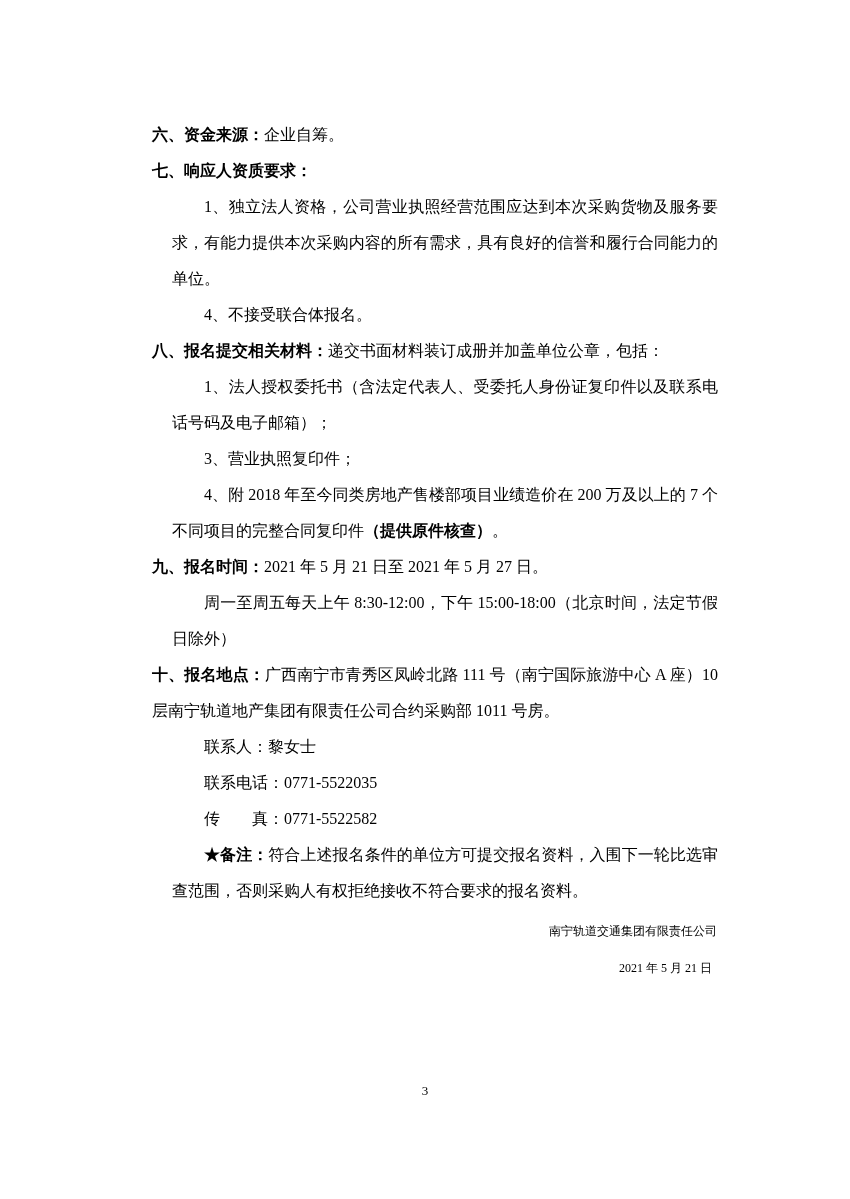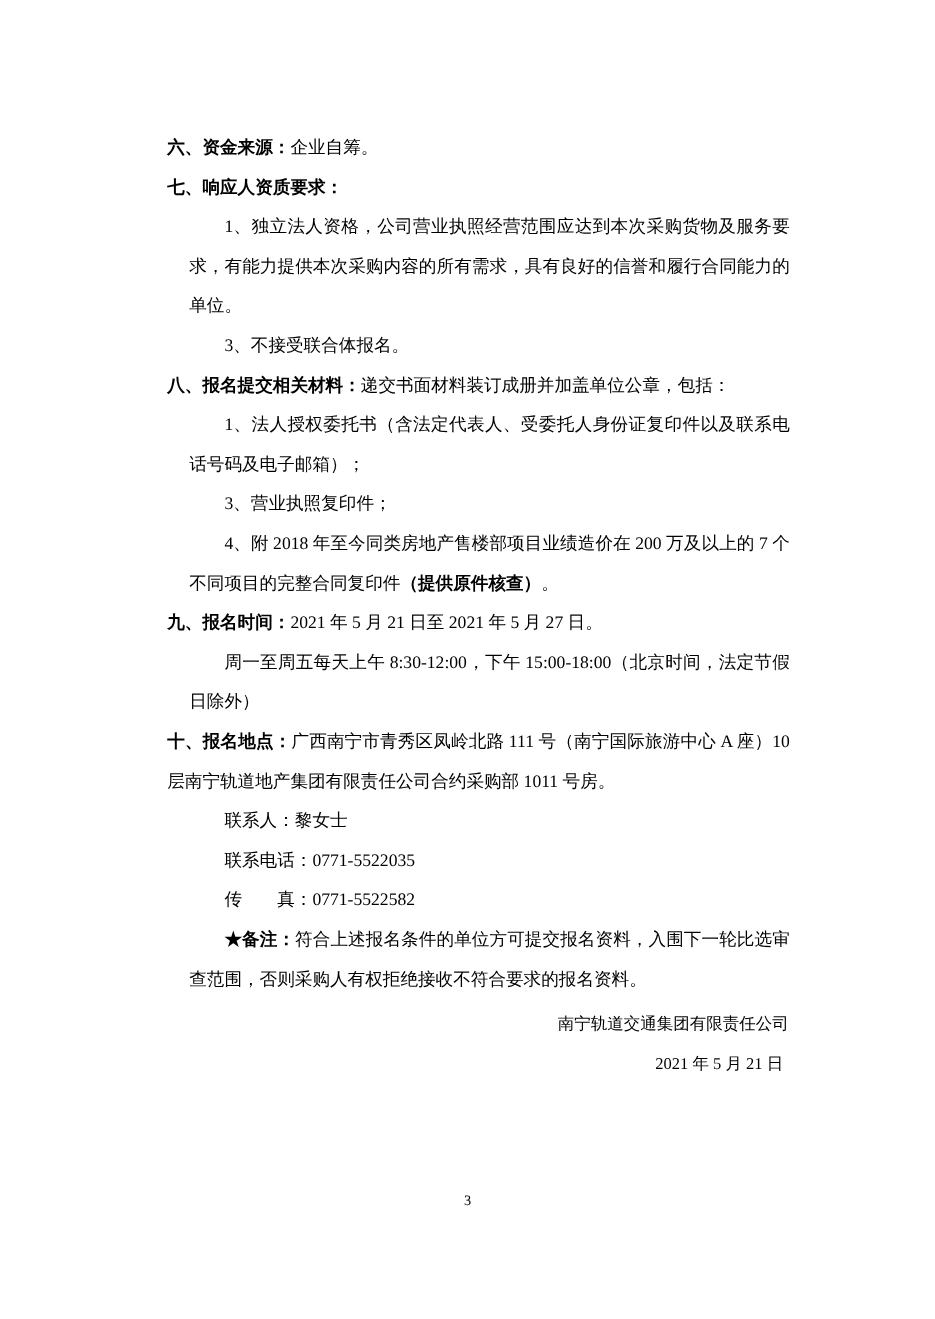--- a/index.html
+++ b/index.html
@@ -34,21 +34,21 @@
     margin-left: 20px;
   }
   .run { white-space: pre-wrap; }
   .b { font-weight: bold; }
   .u { text-underline-offset: 3px; }
   .signature {
     position: absolute;
     right: 132px;
     top: 913px;
     text-align: right;
-    font-size: 15px;
+    font-size: 12px;
     line-height: 37px;
   }
   .sig-company { padding-right: 1px; }
   .sig-date { padding-right: 6px; }
   .page-number {
     position: absolute;
     left: 0;
     right: 0;
     top: 1082px;
     text-align: center;
@@ -58,21 +58,21 @@
 </style>
 </head>
 <body>
 
 <div class="page">
 
   <div class="doc-body">
       <div class="para"><span class="run b">六、资金来源：</span><span class="run">企业自筹。</span></div>
       <div class="para"><span class="run b">七、响应人资质要求：</span></div>
       <div class="para indent"><span class="run">1、独立法人资格，公司营业执照经营范围应达到本次采购货物及服务要求，有能力提供本次采购内容的所有需求，具有良好的信誉和履行合同能力的单位。</span></div>
-      <div class="para indent"><span class="run">3、不接受联合体报名。</span></div>
+      <div class="para indent"><span class="run">4、不接受联合体报名。</span></div>
       <div class="para"><span class="run b">八、报名提交相关材料：</span><span class="run">递交书面材料</span><span class="run u">装订成册</span><span class="run">并加盖单位公章，包括：</span></div>
       <div class="para indent"><span class="run">1、法人授权委托书（含法定代表人、受委托人身份证复印件以及联系电话号码及电子邮箱）；</span></div>
       <div class="para indent"><span class="run">3、营业执照复印件；</span></div>
       <div class="para indent"><span class="run">4、附 2018 年至今同类房地产售楼部项目业绩造价在 200 万及以上的 7 个不同项目的完整合同复印件</span><span class="run b u">（提供原件核查）</span><span class="run">。</span></div>
       <div class="para"><span class="run b">九、报名时间：</span><span class="run">2021 年 5 月 21 日至 2021 年 5 月 27 日。</span></div>
       <div class="para indent"><span class="run">周一至周五每天上午 8:30-12:00，下午 15:00-18:00（北京时间，法定节假日除外）</span></div>
       <div class="para"><span class="run b">十、报名地点：</span><span class="run">广西南宁市青秀区凤岭北路 111 号（南宁国际旅游中心 A 座）10 层南宁轨道地产集团有限责任公司合约采购部 1011 号房。</span></div>
       <div class="para indent"><span class="run">联系人：黎女士</span></div>
       <div class="para indent"><span class="run">联系电话：0771-5522035</span></div>
       <div class="para indent"><span class="run">传　　真：0771-5522582</span></div>

